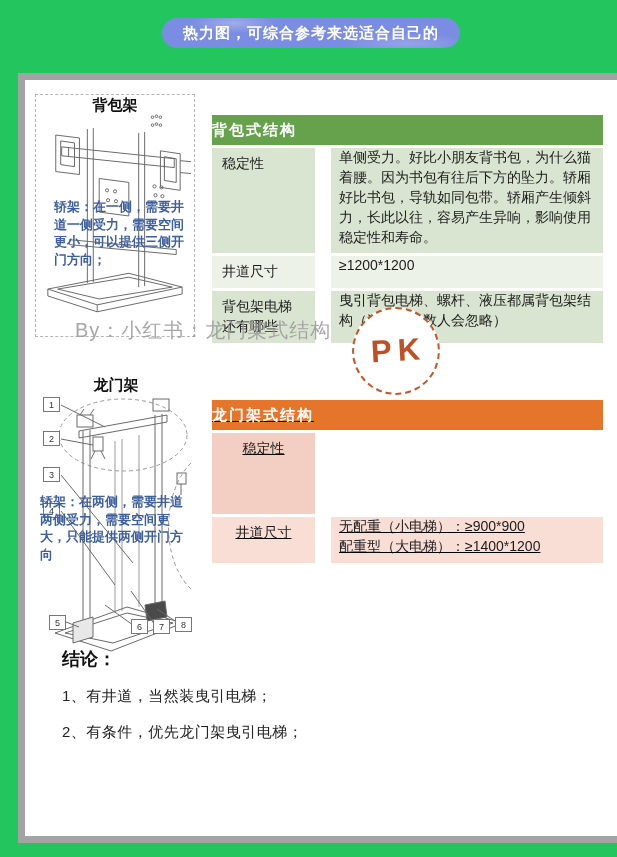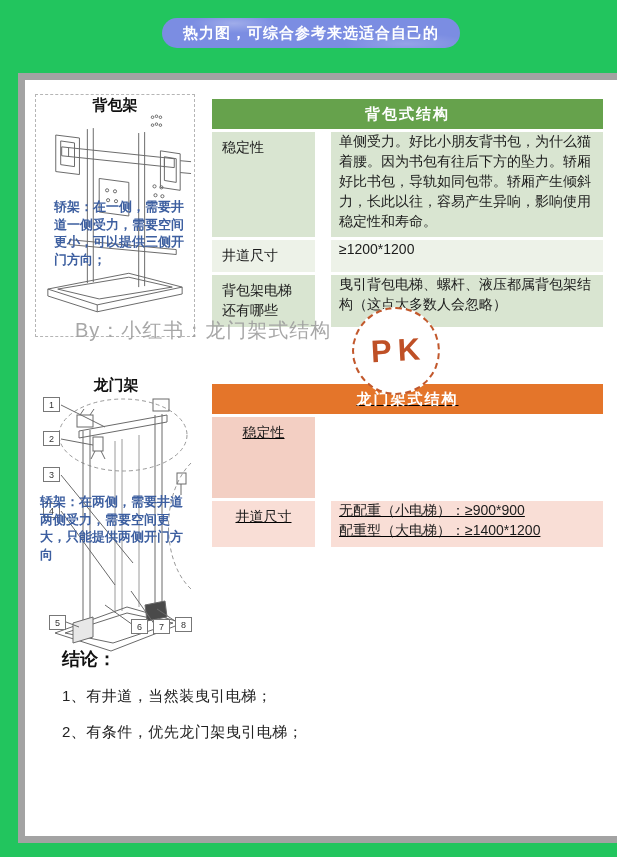--- a/index.html
+++ b/index.html
@@ -66,22 +66,22 @@
   .pk-badge span {
     color: var(--pk_orange, #bf5026); font-size:31px; font-weight:bold;
     letter-spacing:6px; padding-left:6px; transform:rotate(-3deg);
   }
 
   
   .info-table { position:absolute; left:187px; width:391px; }
   .table-backpack { top:19px; }
   .table-gantry   { top:304px;text-decoration:underline; }
   .table-header {
-    height:30px; line-height:30px; text-align:center;
-    color:#fff; font-size:15px; font-weight:bold; letter-spacing:2px;
+    height:30px; line-height:30px; 
+    color:#fff; font-size:15px; font-weight:bold; letter-spacing:2px;margin-top:16px;
   }
   .table-backpack .table-header { background: var(--green_header, #66a24c); }
   .table-gantry   .table-header { background: var(--orange_header, #e4752a); }
   .trow { display:flex; gap:16px; margin-top:3px; }
   .tlabel, .tvalue { font-size:14px; color:#1c1c1c; line-height:1.42; }
   .tlabel { width:103px; flex:none; padding:6px 15px 6px 10px; }
   .tvalue { flex:1; padding:0 10px 6px 8px; white-space:pre-line; }
   .table-backpack .row-a > div { background: var(--green_row, #d9e5d1); }
   .table-backpack .row-b > div { background: var(--green_row_alt, #edf2e8); }
   .table-gantry   .row-a > div { background: var(--pink_row, #f3cfc3); }

